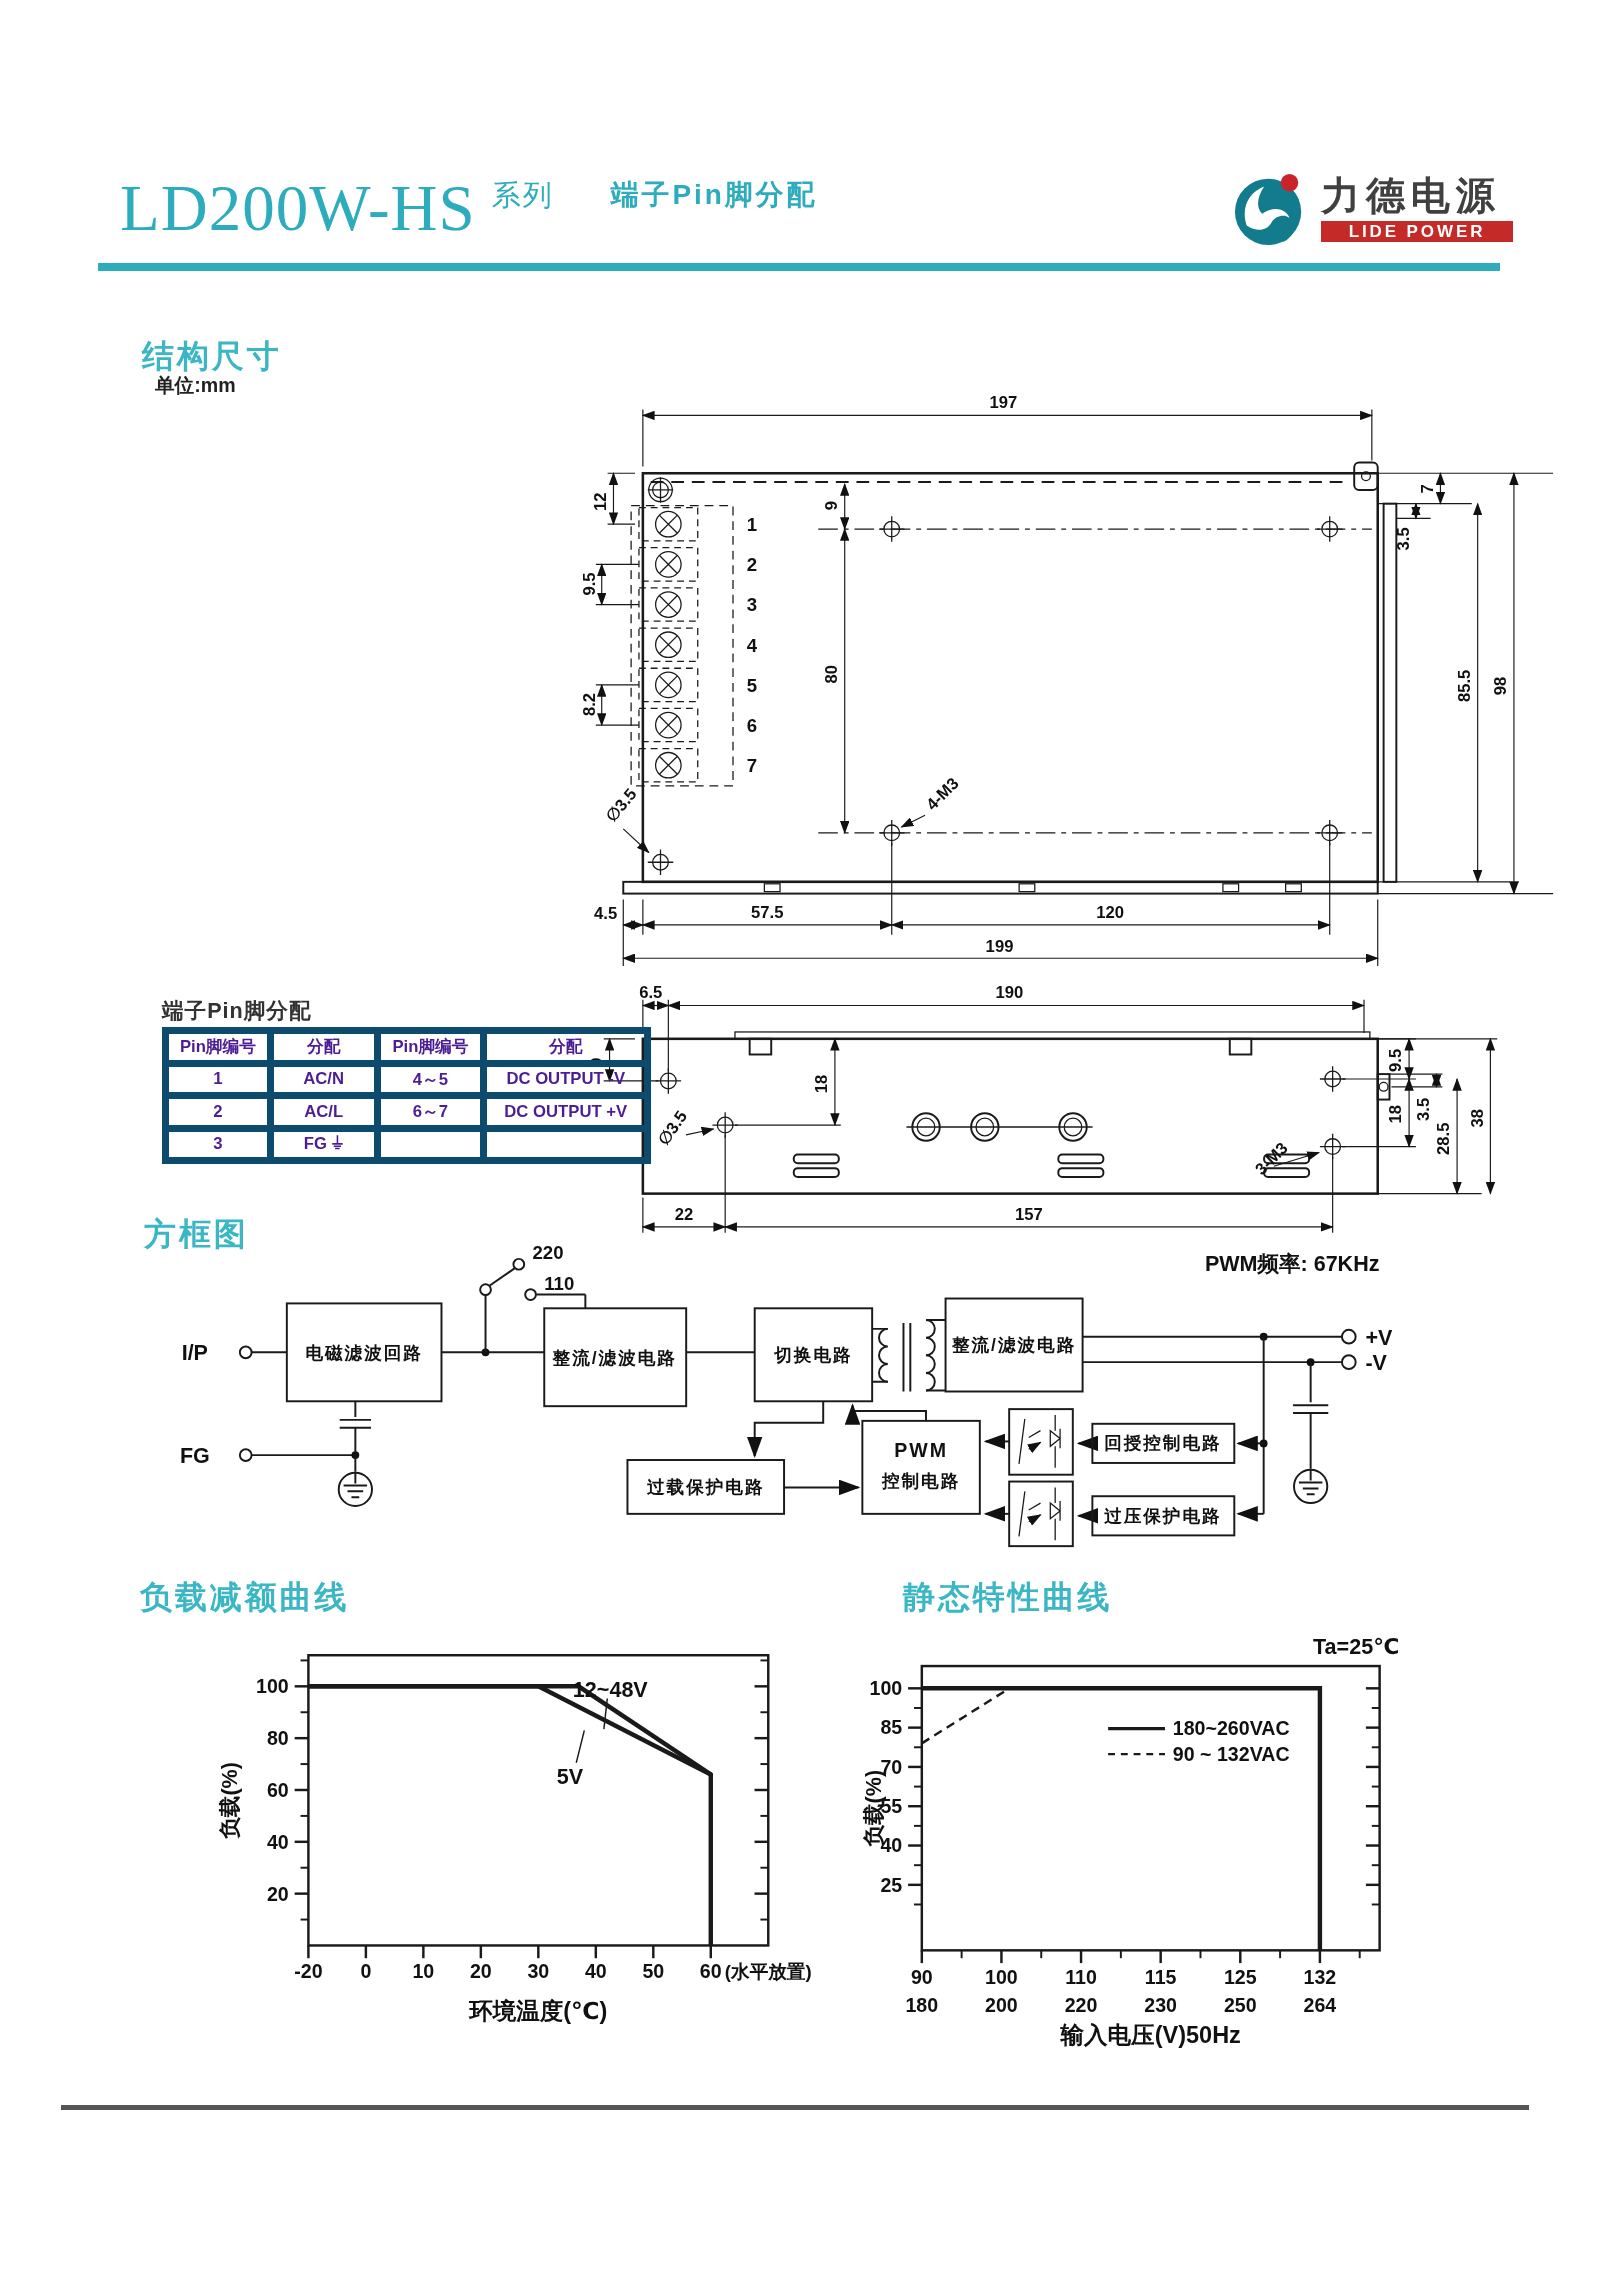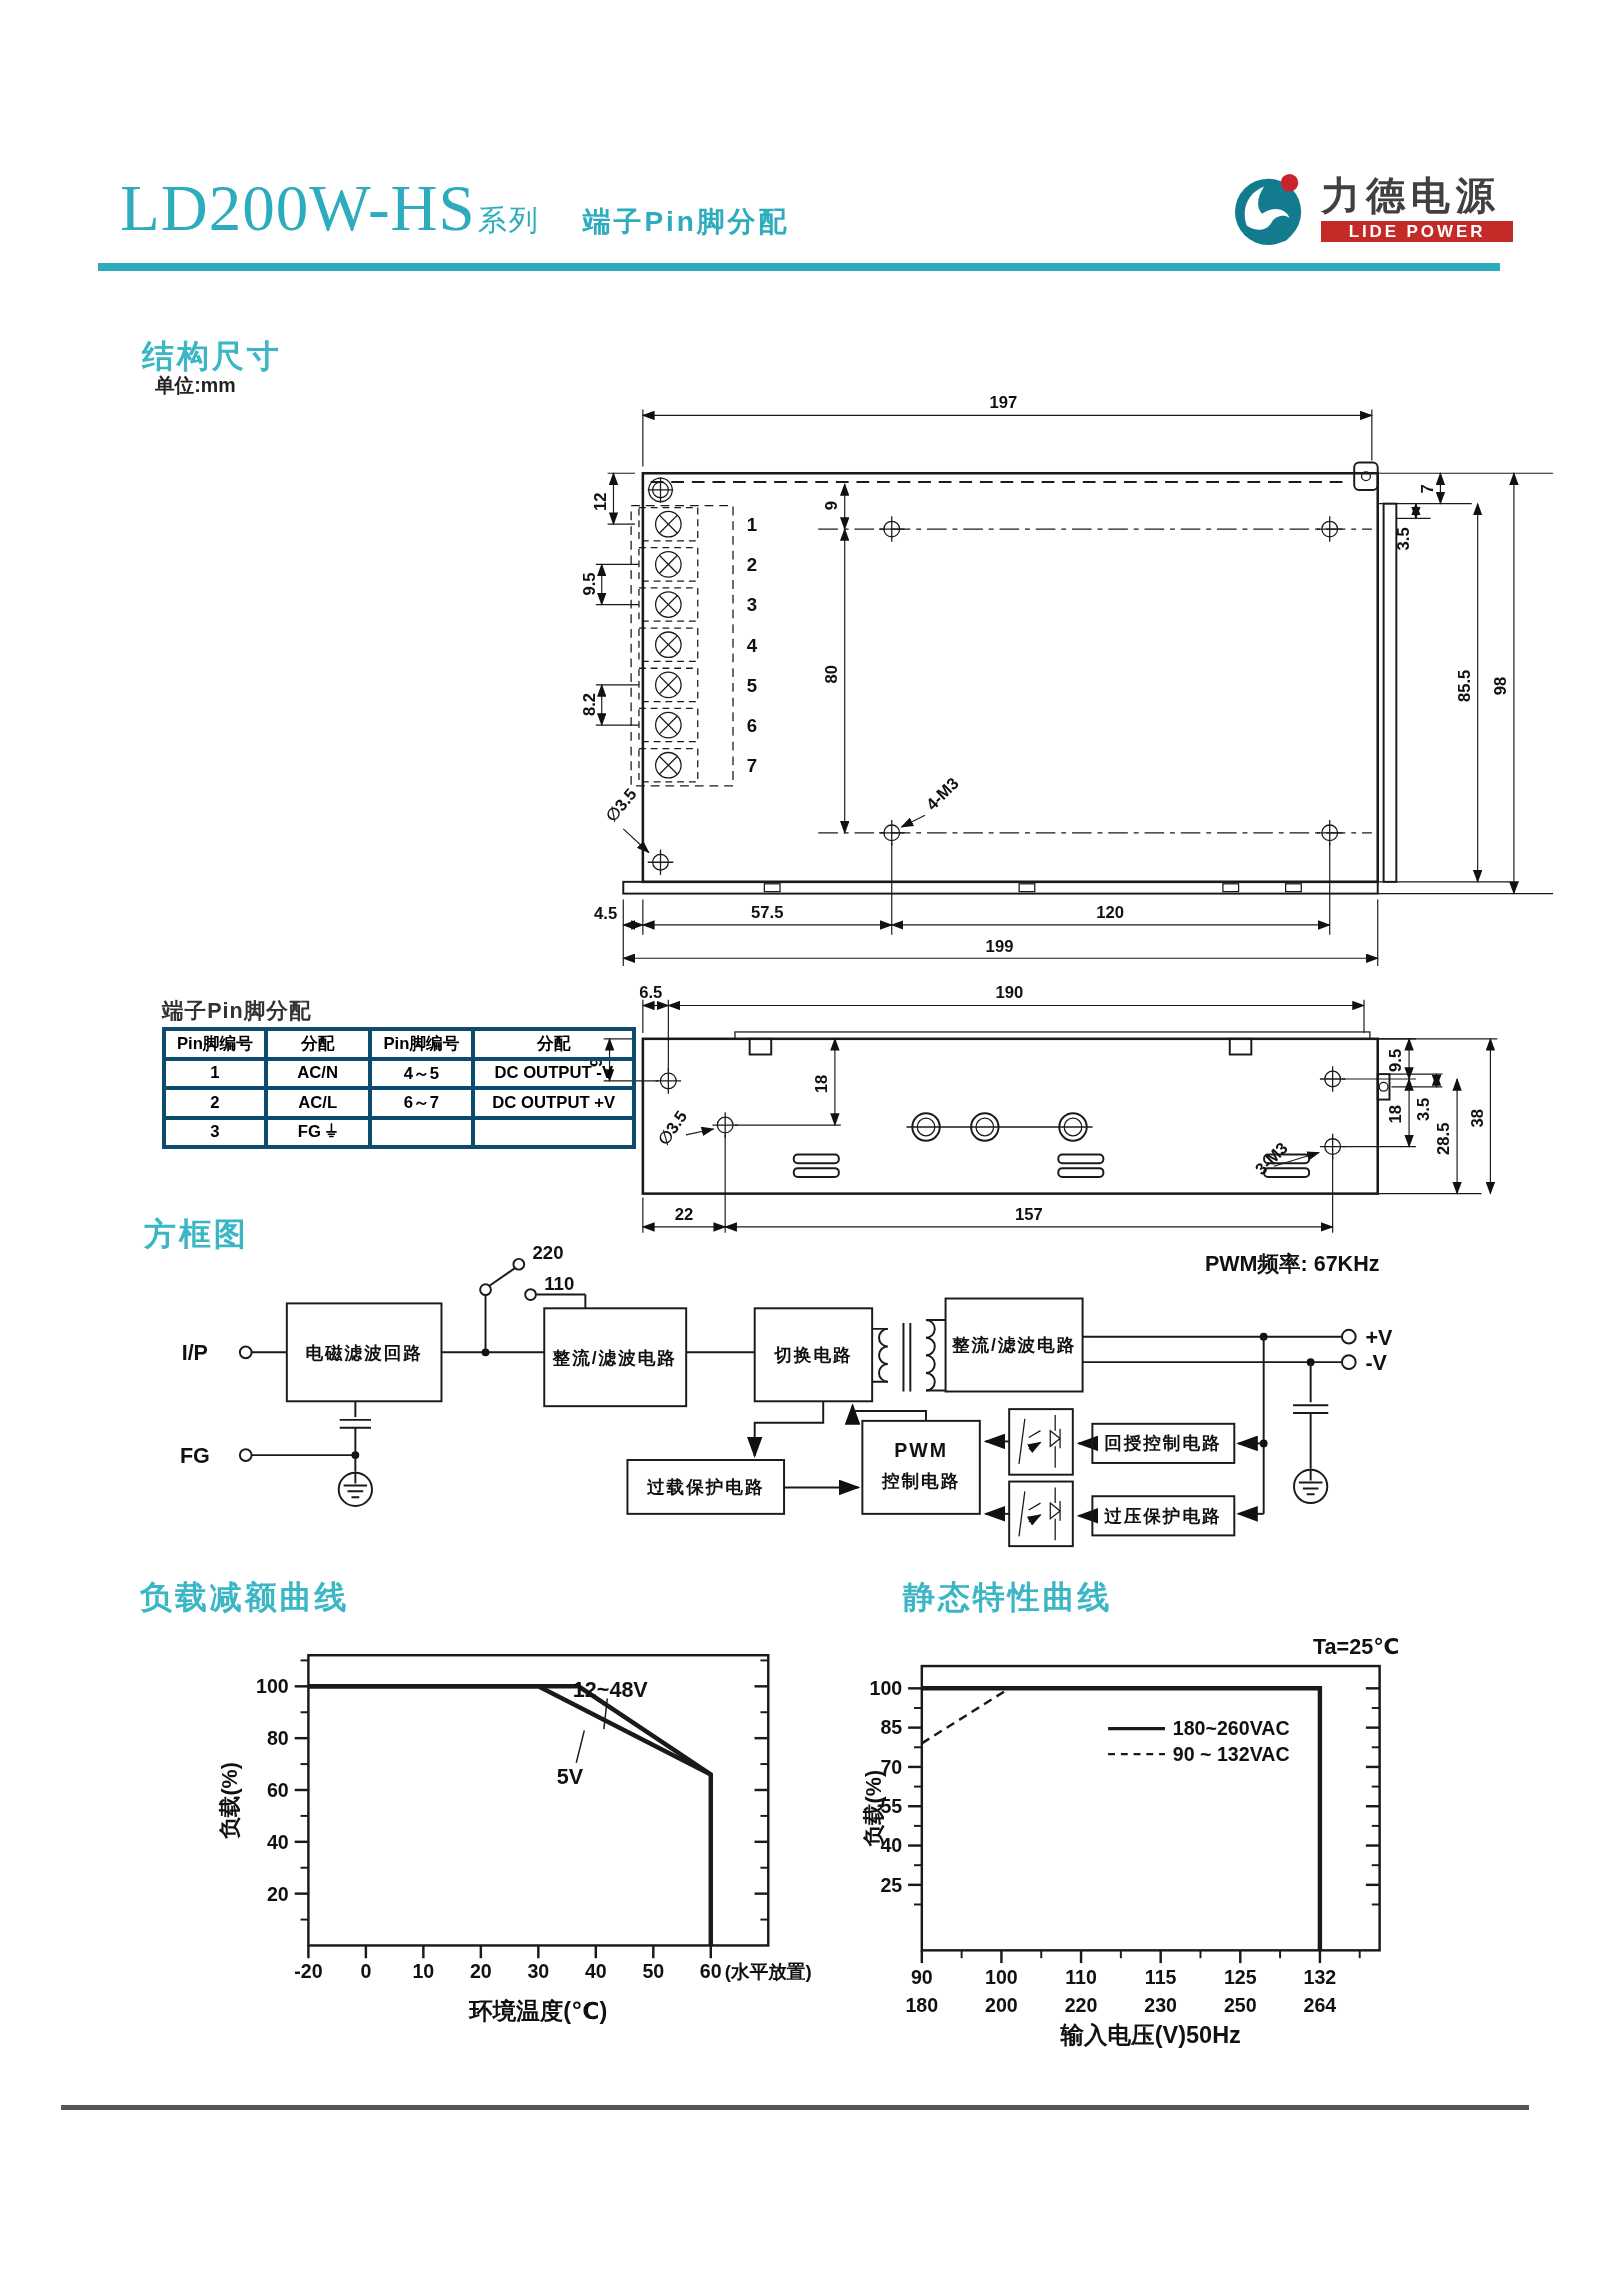--- a/index.html
+++ b/index.html
@@ -1,31 +1,31 @@
 <!DOCTYPE html>
 <html><head>
 <meta charset="utf-8">
 <style>
   html,body{margin:0;padding:0;background:#e8e8e8;}
   .page{position:relative;width:1613px;height:2293px;background:#ffffff;
         font-family:"Liberation Sans","DejaVu Sans",sans-serif;overflow:hidden;margin:0 auto;}
   .abs{position:absolute;}
-  .titlebar{display:flex;align-items:flex-end;}
+  .titlebar{display:flex;align-items:flex-start;gap:14px;}
   .model{font-family:"Liberation Serif","DejaVu Serif",serif;font-size:65px;color:#2CACBC;letter-spacing:1px;line-height:1;}
   .series{font-size:29px;font-weight:normal;color:#2CACBC;margin-left:2px;letter-spacing:2px;}
   .subtitle{font-size:28px;font-weight:bold;color:#2CACBC;margin-left:43px;letter-spacing:2.9px;}
   .tealbar{background:#2CACBC;}
   .logo-cn{font-family:"Liberation Serif","DejaVu Serif",serif;font-weight:bold;font-size:39px;color:#404040;letter-spacing:5.9px;line-height:1;}
   .logo-en{background:#C42A28;color:#fff;font-weight:bold;font-size:17px;letter-spacing:2.9px;
            width:192px;height:21.6px;display:flex;align-items:center;justify-content:center;margin-top:5.9px;}
   .sec{color:#3BB6C4;font-size:32px;font-weight:bold;letter-spacing:2.9px;}
   .unit{font-size:19.6px;color:#222;font-weight:bold;}
   .tbl-title{font-size:21.6px;font-weight:bold;color:#333;letter-spacing:1px;}
   table.pin{border-collapse:collapse;}
-  table.pin td{border:4px solid #0c4a6e;text-align:center;font-size:16.7px;font-weight:bold;color:#000000;
+  table.pin td{border:7px solid #0c4a6e;text-align:center;font-size:16.7px;font-weight:bold;color:#4c1d95;
                height:25.5px;padding:0 3.9px;white-space:nowrap;}
   .footer-line{background:#555;}
   
   svg{overflow:visible;}
   .d25{stroke:#1a1a1a;stroke-width:2.6;fill:none;}
   .d2{stroke:#1a1a1a;stroke-width:2;fill:none;}
   .d1{stroke:#1a1a1a;stroke-width:1.3;fill:none;}
   .dsh{stroke:#1a1a1a;stroke-width:2;fill:none;stroke-dasharray:13 8;}
   .cl{stroke:#1a1a1a;stroke-width:1.2;fill:none;stroke-dasharray:20 6 5 6;}
   .dim{stroke:#1a1a1a;stroke-width:1.2;fill:none;}

